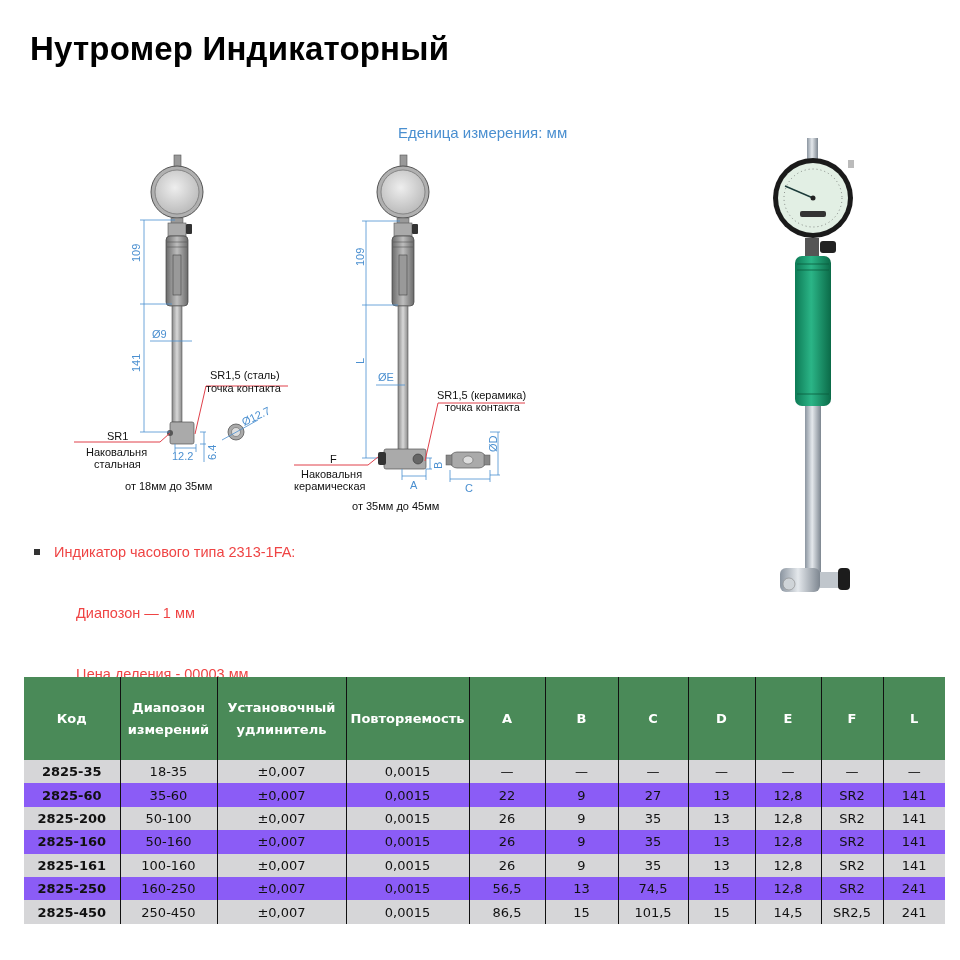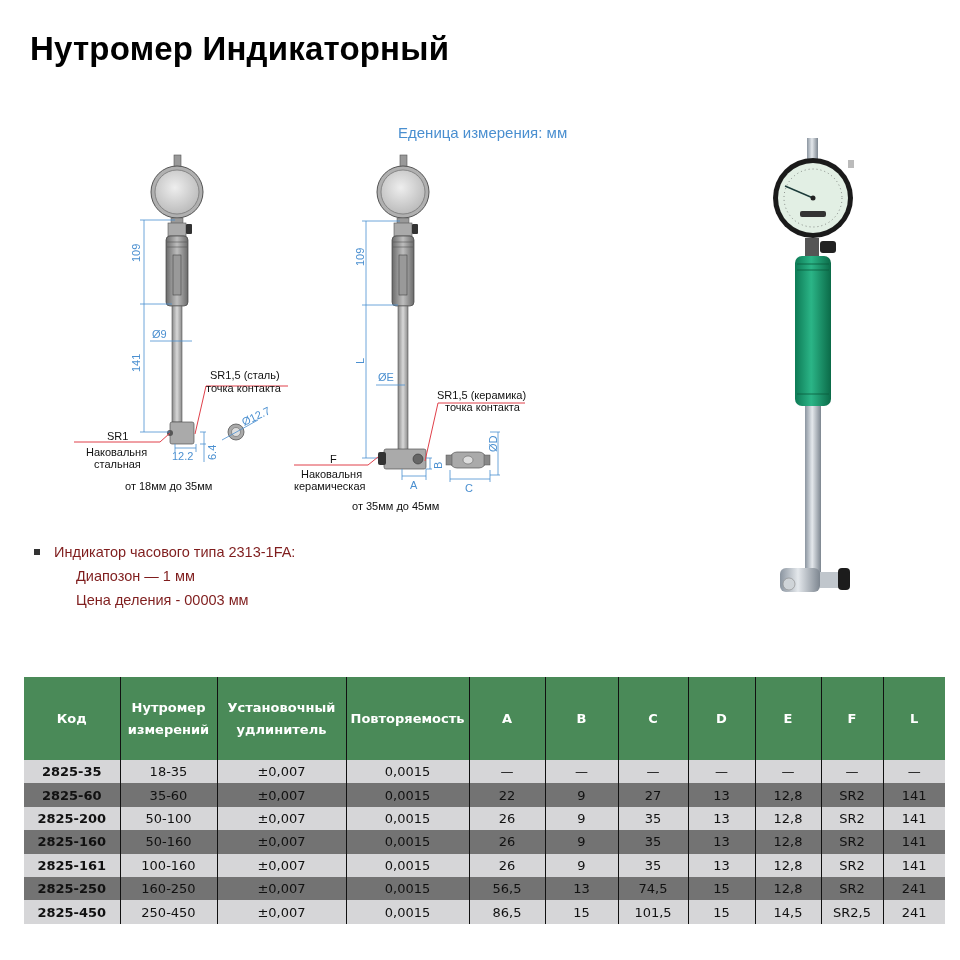--- a/index.html
+++ b/index.html
@@ -1,31 +1,31 @@
 <!DOCTYPE html>
 <html><head>
 <meta charset="utf-8">
 <style>
   html, body { margin:0; padding:0; background:#ffffff; }
   body { width:960px; height:960px; position:relative; overflow:hidden; font-family:"Liberation Sans", sans-serif; color:#000; }
   .title { position:absolute; left:30px; top:30px; font-size:33px; font-weight:bold; letter-spacing:0.2px; }
   .units { position:absolute; left:398px; top:124px; font-size:15px; color:#4a8fd0; }
   .diagram { position:absolute; left:0; top:0; }
-  .bullet-block { position:absolute; left:34px; top:540px; font-size:14.5px; line-height:24px; color:#7f1d1d; }
+  .bullet-block { position:absolute; left:34px; top:540px; font-size:14.5px; line-height:24px; color:#ef4444; }
   .bullet-block .row { display:flex; align-items:center; }
   .bullet-sq { width:6px; height:6px; background:#333; margin-right:14px; }
-  .bullet-block .indent { padding-left:42px; }
+  .bullet-block .indent { padding-left:42px;margin-top:37px; }
   .photo { position:absolute; left:740px; top:120px; width:160px; height:500px; }
   table.spec { position:absolute; left:24px; top:677px; border-collapse:collapse; font-family:"DejaVu Sans", sans-serif; }
   table.spec th { background:#4a8a58; color:#fff; font-size:13px; font-weight:bold; height:83px; padding:0 2px; line-height:22px; border-left:1.5px solid #111; }
   table.spec th:first-child, table.spec td:first-child { border-left:none; }
   table.spec td { height:23.4px; font-size:13px; text-align:center; padding:0; border-left:1.5px solid #111; color:#111; }
   table.spec td.code { font-weight:bold; }
   table.spec tr.odd td { background:#d6d6d8; }
-  table.spec tr.even td { background:#737373; }
+  table.spec tr.even td { background:#8b5cf6; }
 </style>
 </head>
 <body>
 
 <div class="title">Нутромер Индикаторный</div>
 <div class="units">Еденица измерения: мм</div>
 
 <svg class="diagram" width="960" height="520" viewBox="0 0 960 520" xmlns="http://www.w3.org/2000/svg">
   <defs>
     <linearGradient id="rodg" x1="0" x2="1" y1="0" y2="0">
@@ -216,21 +216,21 @@
     <col style="width:66px">
       <col style="width:62px">
       <col style="width:62px">
   </colgroup>
   <thead>
     <tr id="hdr">
         <th>
           <div>Код</div>
         </th>
         <th>
-          <div>Нутромер</div>
+          <div>Диапозон</div>
           <div>измерений</div>
         </th>
         <th>
           <div>Установочный</div>
           <div>удлинитель</div>
         </th>
         <th>
           <div>Повторяемость</div>
         </th>
         <th>

